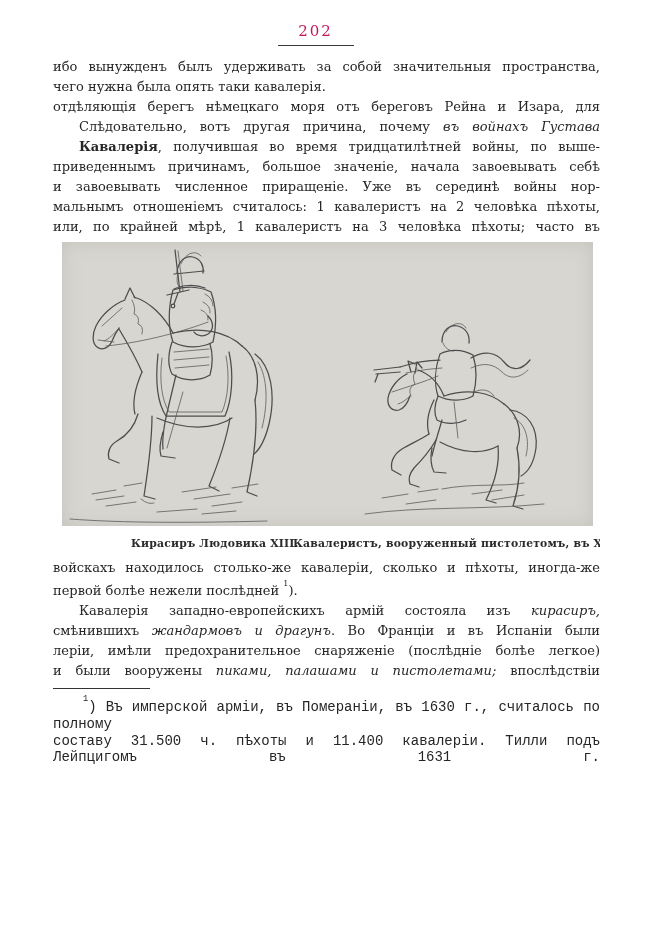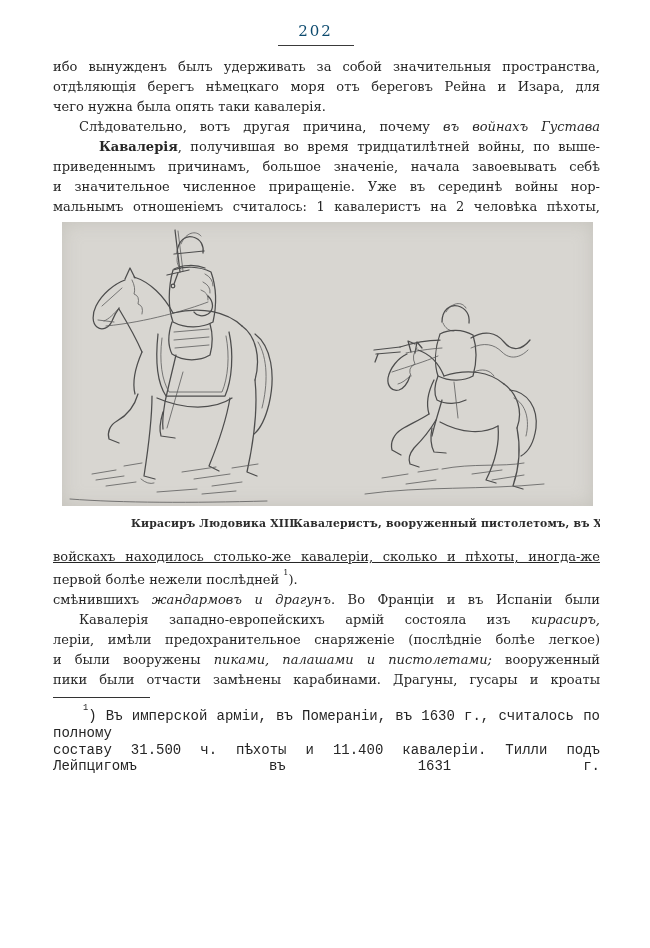--- a/index.html
+++ b/index.html
@@ -1,62 +1,63 @@
 <!DOCTYPE html>
 <html><head>
 <meta charset="utf-8">
 <style>
   html,body{margin:0;padding:0;background:#ffffff;}
   .page{position:relative;width:650px;height:948px;background:#ffffff;overflow:hidden;
         font-family:"DejaVu Serif","Liberation Serif",serif;color:#262626;}
   .pagenum{position:absolute;left:0;top:22px;width:631px;text-align:center;
-           font-size:15px;letter-spacing:2px;color:#0c4a6e;}
+           font-size:15px;letter-spacing:2px;color:#be185d;}
   .pagenum-rule{position:absolute;left:278px;top:45px;width:76px;height:0;
                 border-top:1.6px solid #3a3a3a;}
   .col{position:absolute;left:53px;top:57px;width:547px;overflow:hidden;}
   .ln{font-size:13px;line-height:20px;white-space:normal;}
   .just{text-align:justify;text-align-last:justify;}
   .left{text-align:left;text-align-last:left;}
   .ind{text-indent:26px;}
   .it{font-style:italic;}
-  .bd{font-weight:700;margin-left:20px;}
+  .bd{font-weight:700;}
   .sup{font-size:62%;position:relative;top:-0.45em;}
   .figpanel{position:relative;margin:5px 0 0 9px;width:531px;height:284px;
             background:#d8d6d1;box-shadow:inset 0 0 18px rgba(160,158,150,.35);}
   .figpanel svg{position:absolute;left:0;top:0;}
   .caprow{position:relative;height:15px;margin-top:11px;}
   .cap{position:absolute;top:0;font-size:10.8px;font-weight:700;letter-spacing:.2px;
        color:#2b2b2b;white-space:nowrap;}
   .cap1{left:78px;}
   .cap2{left:240px;}
-  .resume{margin-top:15px;text-decoration:underline;}
+  .resume{margin-top:6px;}
   .fnrule{margin:7px 0 0 -8px;width:105px;height:0;border-top:1.5px solid #333;}
   .fn{font-size:14px;line-height:16.8px;font-family:Liberation Mono, monospace;}
   .fnfirst{margin-top:6px;text-indent:30px;}
   .sketch{stroke:#4d4d4d;fill:none;stroke-width:1.25;stroke-linecap:round;stroke-linejoin:round;}
   .sketch .thin{stroke-width:.8;stroke:#5c5c5c;}
 </style>
 </head>
 <body>
 
 <div class="page">
 
   <div class="pagenum">202</div>
   <div class="pagenum-rule"></div>
 
   <div class="col">
 
     <div class="ln just"><span>ибо вынужденъ былъ удерживать за собой значительныя пространства,</span></div>
+    <div class="ln left"><span>чего нужна была опять таки кавалерія.</span></div>
     <div class="ln just"><span>отдѣляющія берегъ нѣмецкаго моря отъ береговъ Рейна и Изара, для</span></div>
-    <div class="ln left"><span>чего нужна была опять таки кавалерія.</span></div>
     <div class="ln just ind"><span>Слѣдовательно, вотъ другая причина, почему </span><span class="it">въ войнахъ Густава</span></div>
     <div class="ln just ind"><span class="bd">Кавалерія</span><span>, получившая во время тридцатилѣтней войны, по выше-</span></div>
     <div class="ln just"><span>приведеннымъ причинамъ, большое значеніе, начала завоевывать себѣ</span></div>
-    <div class="ln just"><span>и значительное численное приращеніе. Уже въ серединѣ войны нор-</span></div>
+    <div class="ln just"><span>и завоевывать численное приращеніе. Уже въ серединѣ войны нор-</span></div>
     <div class="ln just"><span>мальнымъ отношеніемъ считалось: 1 кавалеристъ на 2 человѣка пѣхоты,</span></div>
+    <div class="ln just"><span>или, по крайней мѣрѣ, 1 кавалеристъ на 3 человѣка пѣхоты; часто въ</span></div>
 
     <div class="figpanel">
       <svg width="531" height="284" viewBox="0 0 531 284">
         <g class="sketch">
           <g>
             <path d="M113,8 L118,50"></path>
             <path d="M116,9 L121,49" class="thin"></path>
             <path d="M105,53 L127,48"></path>
             <path d="M116,51 L112,62"></path>
             <circle cx="111" cy="64" r="1.8"></circle>
@@ -147,25 +148,24 @@
       </svg>
     </div>
 
     <div class="caprow">
       <span class="cap cap1">Кирасиръ Людовика XIII.</span>
       <span class="cap cap2">Кавалеристъ, вооруженный пистолетомъ, въ XVII столѣтіи.</span>
     </div>
 
     <div class="ln just resume"><span>войскахъ находилось столько-же кавалеріи, сколько и пѣхоты, иногда-же</span></div>
     <div class="ln left"><span>первой болѣе нежели послѣдней </span><sup class="sup">1</sup><span>).</span></div>
+    <div class="ln just ind"><span>Кавалерія западно-европейскихъ армій состояла изъ </span><span class="it">кирасиръ,</span></div>
     <div class="ln just"><span>смѣнившихъ </span><span class="it">жандармовъ и драгунъ</span><span>. Во Франціи и въ Испаніи были</span></div>
-    <div class="ln just ind"><span>Кавалерія западно-европейскихъ армій состояла изъ </span><span class="it">кирасиръ,</span></div>
     <div class="ln just"><span>леріи, имѣли предохранительное снаряженіе (послѣдніе болѣе легкое)</span></div>
-    <div class="ln just"><span>и были вооружены </span><span class="it">пиками, палашами и пистолетами;</span><span> вооруженный</span></div>
-    <div class="ln just"><span>пики были отчасти замѣнены карабинами. Драгуны, гусары и кроаты</span></div>
+    <div class="ln just"><span>и были вооружены </span><span class="it">пиками, палашами и пистолетами;</span><span> впослѣдствіи</span></div>
 
     <div class="fnrule"></div>
 
     <div class="ln fn just fnfirst"><sup class="sup">1</sup><span>) Въ имперской арміи, въ Помераніи, въ 1630 г., считалось по полному</span></div>
     <div class="ln fn just"><span>составу 31.500 ч. пѣхоты и 11.400 кавалеріи. Тилли подъ Лейпцигомъ въ 1631 г.</span></div>
 
   </div>
 </div>
 
 </body></html>

